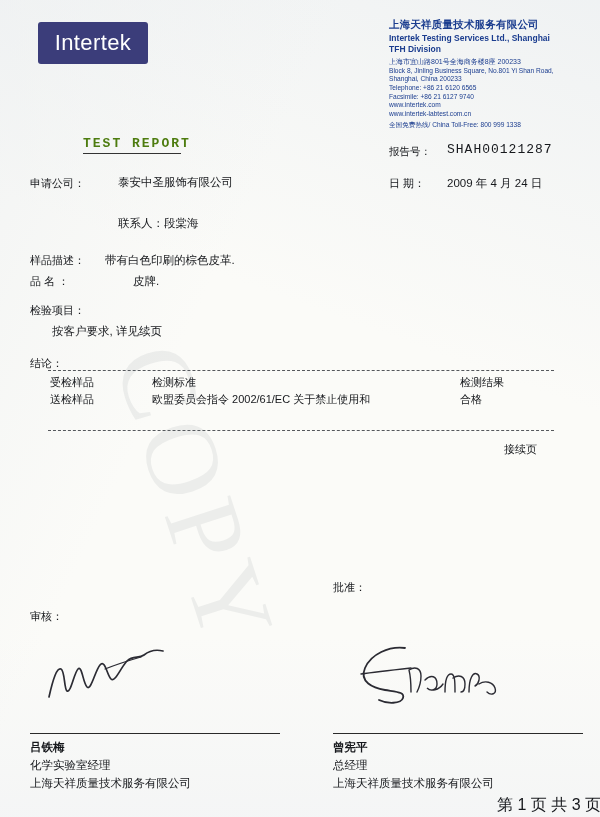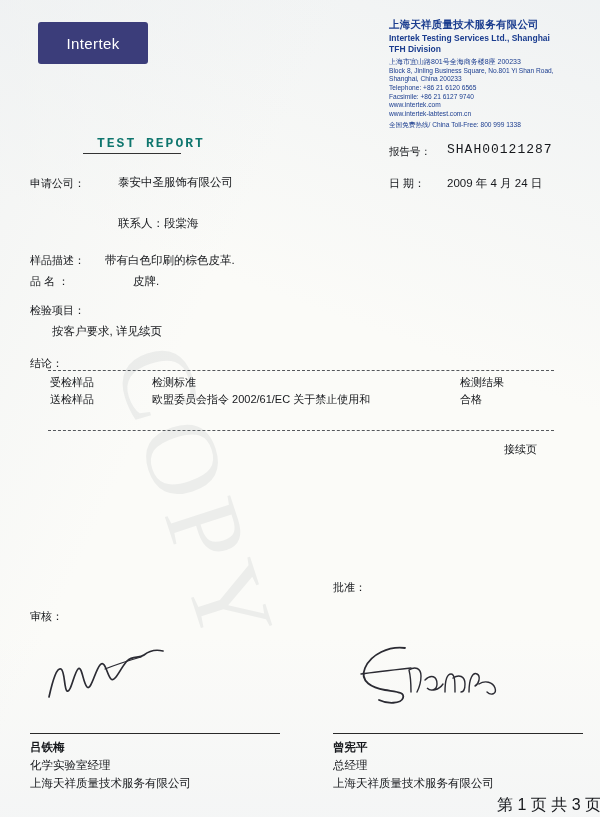--- a/index.html
+++ b/index.html
@@ -36,21 +36,21 @@
     width: 110px;
     height: 42px;
     background: #3b3d7a;
     border-radius: 3px;
     display: flex;
     align-items: center;
     justify-content: center;
   }
   #logo-text {
     color: #ffffff;
-    font-size: 15px;
+    font-size: 22px;
     letter-spacing: 0.4px;
     font-family: "Liberation Sans", sans-serif;
   }
   
   #header-right {
     position: absolute;
     left: 389px;
     top: 18px;
     width: 200px;
     color: #1d3f8c;
@@ -89,27 +89,27 @@
     line-height: 1.35;
   }
   .h-tollfree {
     font-size: 6.6px;
     color: #1b3d8f;
     margin-top: 2px;
   }
   
   #report-title {
     position: absolute;
-    left: 97px;
+    left: 83px;
     top: 136px;
     font-family: "Liberation Mono", monospace;
     font-size: 13px;
     font-weight: bold;
     letter-spacing: 2px;
-    color: #0f766e;
+    color: #4d7c0f;
   }
   #title-underline {
     position: absolute;
     left: 83px;
     top: 153px;
     width: 98px;
     height: 1px;
     background: #333;
   }
   

